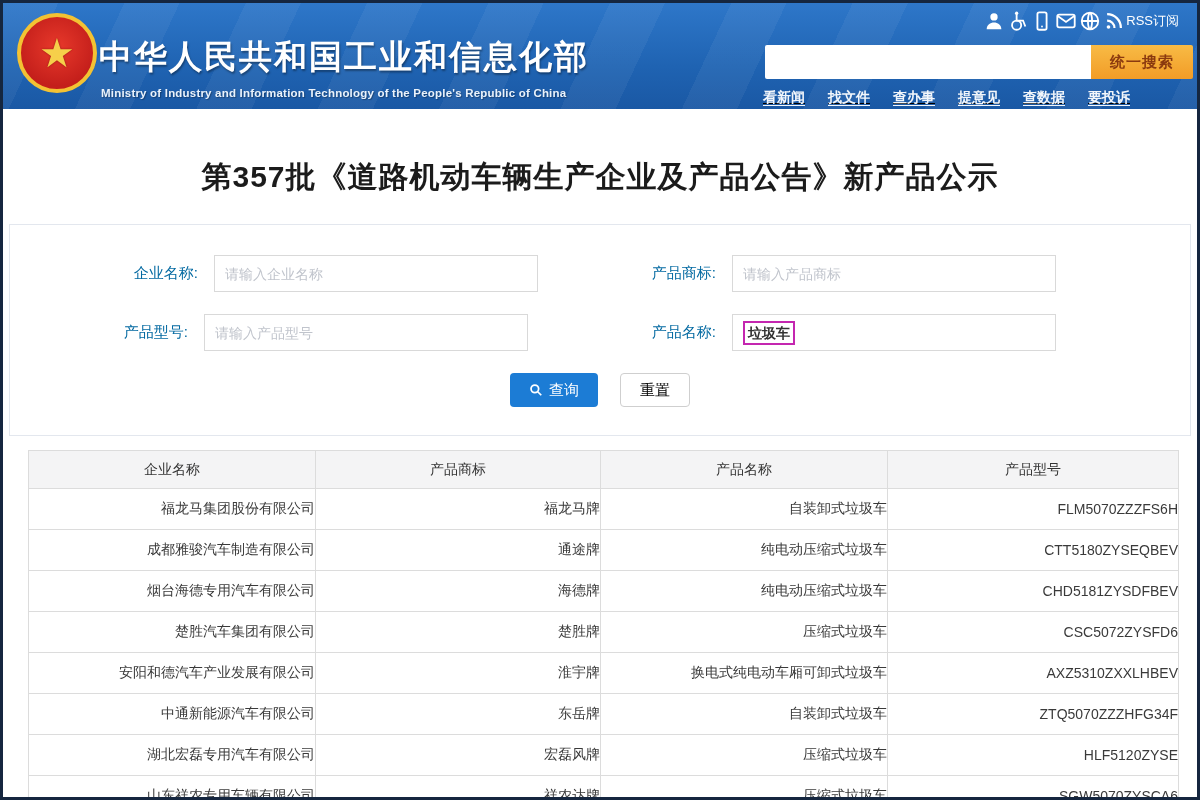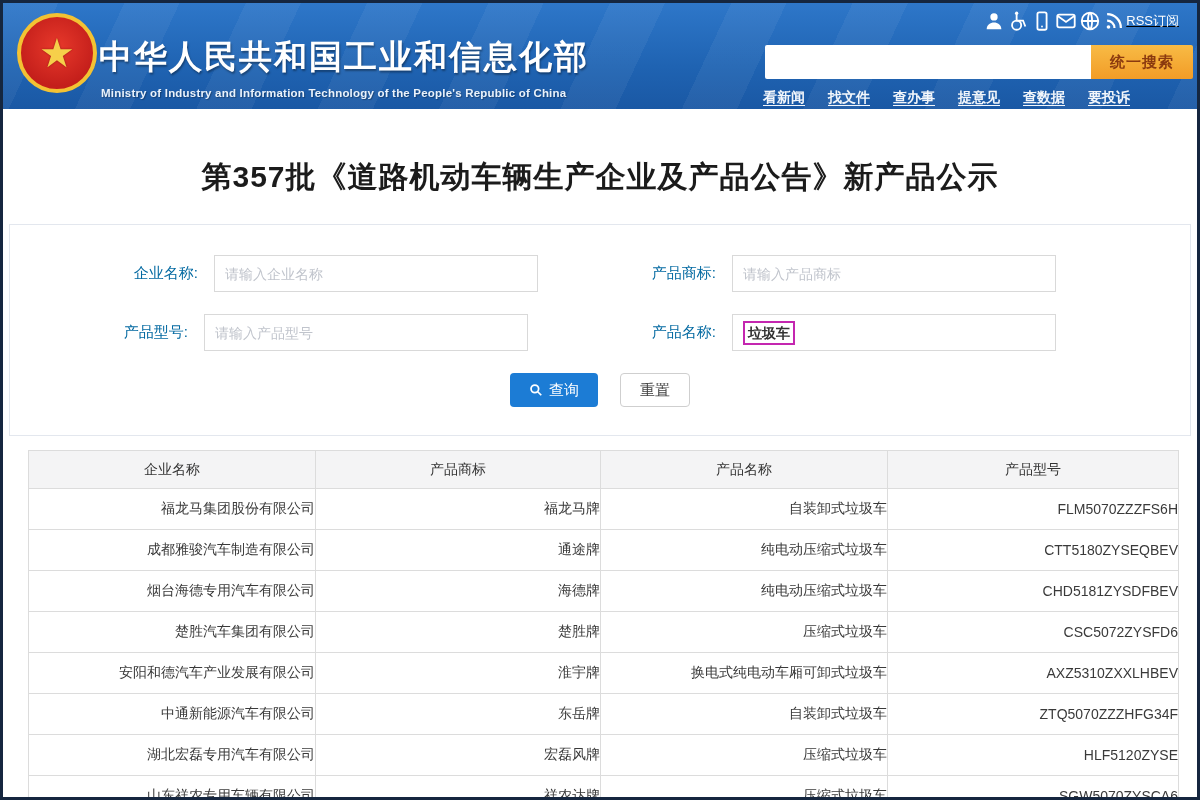--- a/index.html
+++ b/index.html
@@ -14,33 +14,33 @@
             background:repeating-linear-gradient(115deg,rgba(255,255,255,.05) 0 50px,rgba(255,255,255,0) 50px 110px); pointer-events:none; }
   .emblem { position:absolute; left:14px; top:10px; width:80px; height:80px; border-radius:50%;
             background:radial-gradient(circle at 50% 42%, #e8392b 0%, #c41f1b 70%);
             border:4px solid #f3c233; display:flex; align-items:center; justify-content:center; z-index:2; }
   .emblem .star { color:#f6cf4a; font-size:40px; line-height:1; text-shadow:0 0 2px #8a1410; }
   .site-title { position:absolute; left:96px; top:32px; color:#ffffff; font-size:33px; font-weight:bold;
                 letter-spacing:2px; text-shadow:1px 2px 2px rgba(0,0,0,.35); z-index:2; }
   .site-subtitle { position:absolute; left:98px; top:84px; color:#eaf2fb; font-size:11.5px; font-weight:bold;
                    letter-spacing:.2px; text-shadow:1px 1px 1px rgba(0,0,0,.3); z-index:2; }
 
-  .icon-row { position:absolute; right:18px; top:6px; display:flex; align-items:center; z-index:3;text-decoration:underline; }
+  .icon-row { position:absolute; right:18px; top:6px; display:flex; align-items:center; z-index:3; }
   .hicon { width:24px; height:24px; display:flex; align-items:center; justify-content:center; cursor:pointer; }
   .hicon svg { width:22px; height:22px; }
   .rss-label { color:#ffffff; font-size:13px; cursor:pointer; }
 
   .search-area { position:absolute; left:762px; top:42px; width:428px; height:34px; display:flex; z-index:3; }
   .search-area input { flex:1; height:34px; border:none; outline:none; padding:0 10px; font-size:14px;
                        border-radius:2px 0 0 2px; background:#ffffff; }
   .search-btn { width:102px; height:34px; border:none; cursor:pointer; border-radius:0 2px 2px 0;
                 background:linear-gradient(180deg,#f8bb45 0%,#f29c27 100%);
                 color:#8b3a0f; font-size:15px; font-weight:bold; letter-spacing:1px; }
 
-  .nav-row { position:absolute; left:760px; top:86px; display:flex; gap:23px; z-index:3; }
+  .nav-row { position:absolute; left:760px; top:86px; display:flex; gap:23px; z-index:3;text-decoration:underline; }
   .nav-row a { color:#f2f6fb; font-size:14px; font-weight:bold; text-decoration:underline;
                text-underline-offset:3px; cursor:pointer; white-space:nowrap; }
 
   
   .page-title { margin-top:48px; text-align:center; font-size:30px; font-weight:bold; color:#1b1b1b;
                 letter-spacing:1px; }
 
   .form-panel { margin:26px 6px 0; border:1px solid #e3e7ee; background:#ffffff; padding:30px 0 28px; }
   .form-row { display:flex; margin-bottom:22px; }
   .fg { display:flex; align-items:center; }
@@ -51,21 +51,21 @@
         padding:0 10px; font-size:14px; color:#333; background:#fff; outline:none; }
   .fg input::placeholder { color:#c0c4cc; }
   .fg .value-box { display:flex; align-items:center; }
   .hl { display:inline-block; border:2px solid #c426b0; padding:0 3px; font-size:14px; color:#333;
         font-weight:bold; line-height:20px; }
 
   .btn-row { display:flex; justify-content:center; gap:22px; margin-top:6px; }
   .btn-query { width:88px; height:34px; background:#1c7cd5; color:#ffffff; border:none; border-radius:4px;
                font-size:15px; cursor:pointer; display:flex; align-items:center; justify-content:center; gap:6px; }
   .btn-query svg { width:14px; height:14px; }
-  .btn-reset { width:70px; height:34px; background:#ffffff; color:#404040; border:1px solid #cfcfcf;
+  .btn-reset { width:70px; height:34px; background:#ffffff; color:#000000; border:1px solid #cfcfcf;
                border-radius:4px; font-size:15px; cursor:pointer; }
 
   
   table { border-collapse:collapse; width:1150px; margin:14px 25px 0; table-layout:fixed; }
   th, td { border:1px solid #dcdcdc; font-size:14px; }
   th { height:38px; background:#f4f4f5; color:#333333; font-weight:normal; text-align:center;margin-left:28px; }
   td { height:41px; color:#3a3a3a; padding-left:13px; text-align:right; background:#ffffff; }
   col.c1 { width:287px; } col.c2 { width:285px; } col.c3 { width:287px; } col.c4 { width:291px; }
 </style>
 </head>

